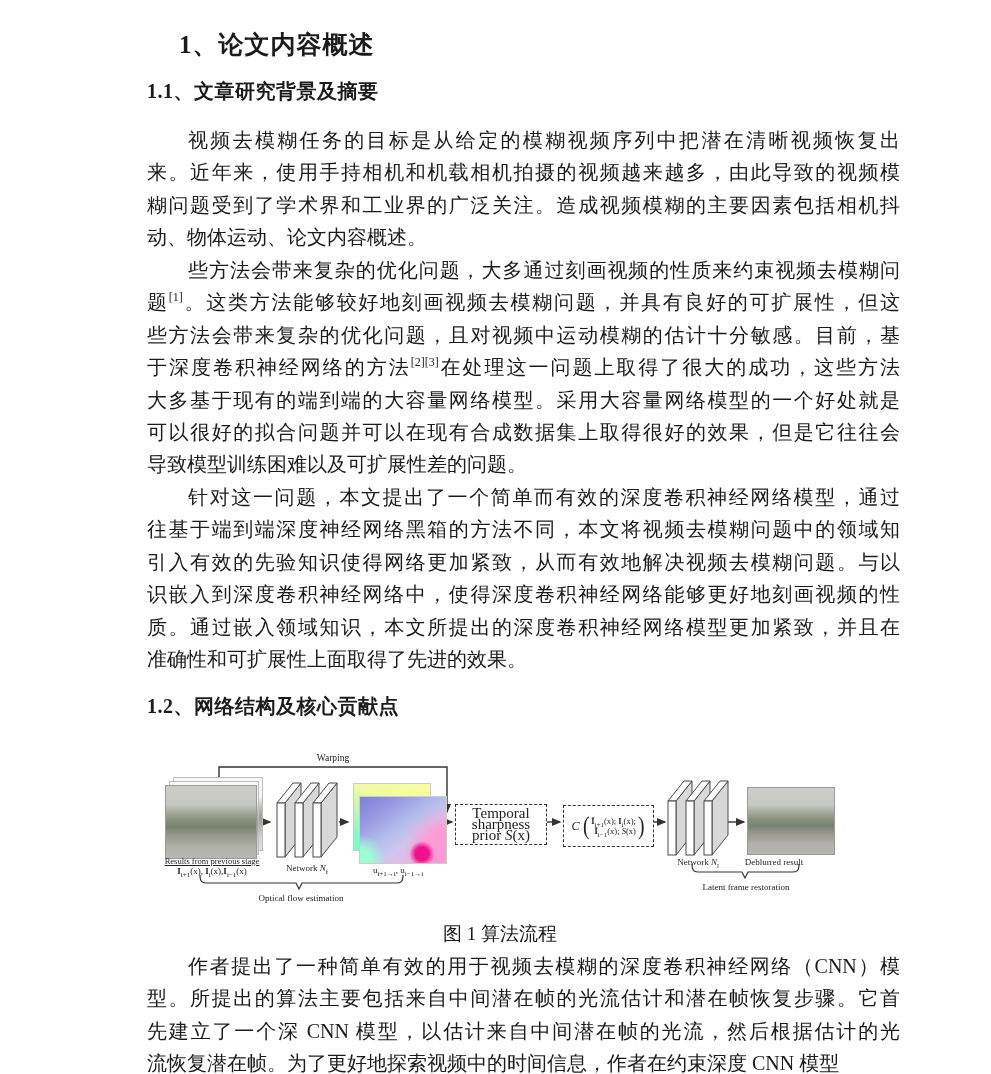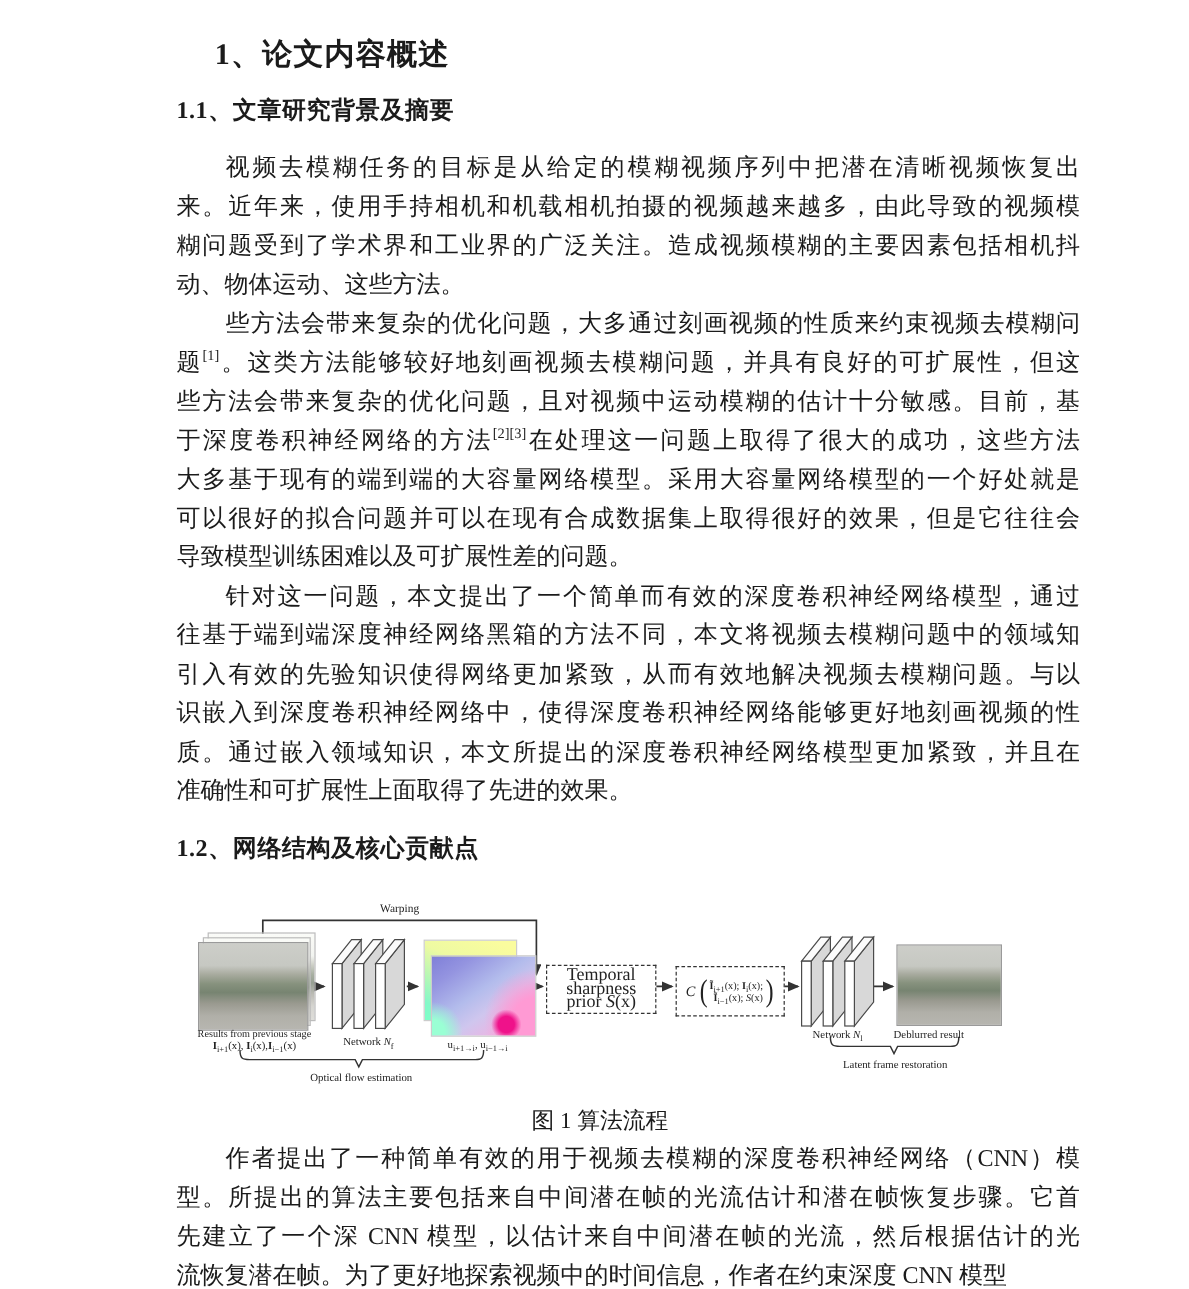--- a/index.html
+++ b/index.html
@@ -44,21 +44,21 @@
 </head>
 <body>
 
 <div class="h1">1、论文内容概述</div>
 <div class="h2" style="top:78px;">1.1、文章研究背景及摘要</div>
 
 <div class="para" style="top:124px;">
     <div class="line first">视频去模糊任务的目标是从给定的模糊视频序列中把潜在清晰视频恢复出</div>
     <div class="line">来。近年来，使用手持相机和机载相机拍摄的视频越来越多，由此导致的视频模</div>
     <div class="line">糊问题受到了学术界和工业界的广泛关注。造成视频模糊的主要因素包括相机抖</div>
-    <div class="line last">动、物体运动、这些方法。</div>
+    <div class="line last">动、物体运动、论文内容概述。</div>
   </div>
 <div class="para" style="top:254px;">
     <div class="line first">些方法会带来复杂的优化问题，大多通过刻画视频的性质来约束视频去模糊问</div>
     <div class="line">题<sup>[1]</sup>。这类方法能够较好地刻画视频去模糊问题，并具有良好的可扩展性，但这</div>
     <div class="line">些方法会带来复杂的优化问题，且对视频中运动模糊的估计十分敏感。目前，基</div>
     <div class="line">于深度卷积神经网络的方法<sup>[2][3]</sup>在处理这一问题上取得了很大的成功，这些方法</div>
     <div class="line">大多基于现有的端到端的大容量网络模型。采用大容量网络模型的一个好处就是</div>
     <div class="line">可以很好的拟合问题并可以在现有合成数据集上取得很好的效果，但是它往往会</div>
     <div class="line last">导致模型训练困难以及可扩展性差的问题。</div>
   </div>
@@ -149,21 +149,21 @@
     <span class="ccol">
       <span><b>Ĩ</b><sub>i+1</sub>(x); <b>I</b><sub>i</sub>(x);</span>
       <span><b>Ĩ</b><sub>i−1</sub>(x); <i>S</i>(x)</span>
     </span>
     <span class="paren">)</span>
   </div>
 
   <div class="photo" style="left:597px;top:35px;width:86px;height:66px;"></div>
 
   <div class="figlabel" style="left:183px;top:1px;font-size:9.5px;">Warping</div>
-  <div class="figlabel" style="left:62px;top:104px;font-size:8.5px;">Results from previous stage</div>
+  <div class="figlabel" style="left:62px;top:104px;font-size:8.5px;text-decoration:underline;">Results from previous stage</div>
   <div class="figlabel" style="left:62px;top:114px;"><b>I</b><sub>i+1</sub>(x), <b>I</b><sub>i</sub>(x),<b>I</b><sub>i−1</sub>(x)</div>
   <div class="figlabel" style="left:157px;top:111px;">Network <i>N</i><sub>f</sub></div>
   <div class="figlabel" style="left:248px;top:113px;">u<sub>i+1→i</sub>, u<sub>i−1→i</sub></div>
   <div class="figlabel" style="left:548px;top:105px;">Network <i>N</i><sub>l</sub></div>
   <div class="figlabel" style="left:624px;top:105px;">Deblurred result</div>
   <div class="figlabel" style="left:151px;top:141px;">Optical flow estimation</div>
   <div class="figlabel" style="left:596px;top:130px;">Latent frame restoration</div>
 </div>
 
 <div class="caption">图 1  算法流程</div>

